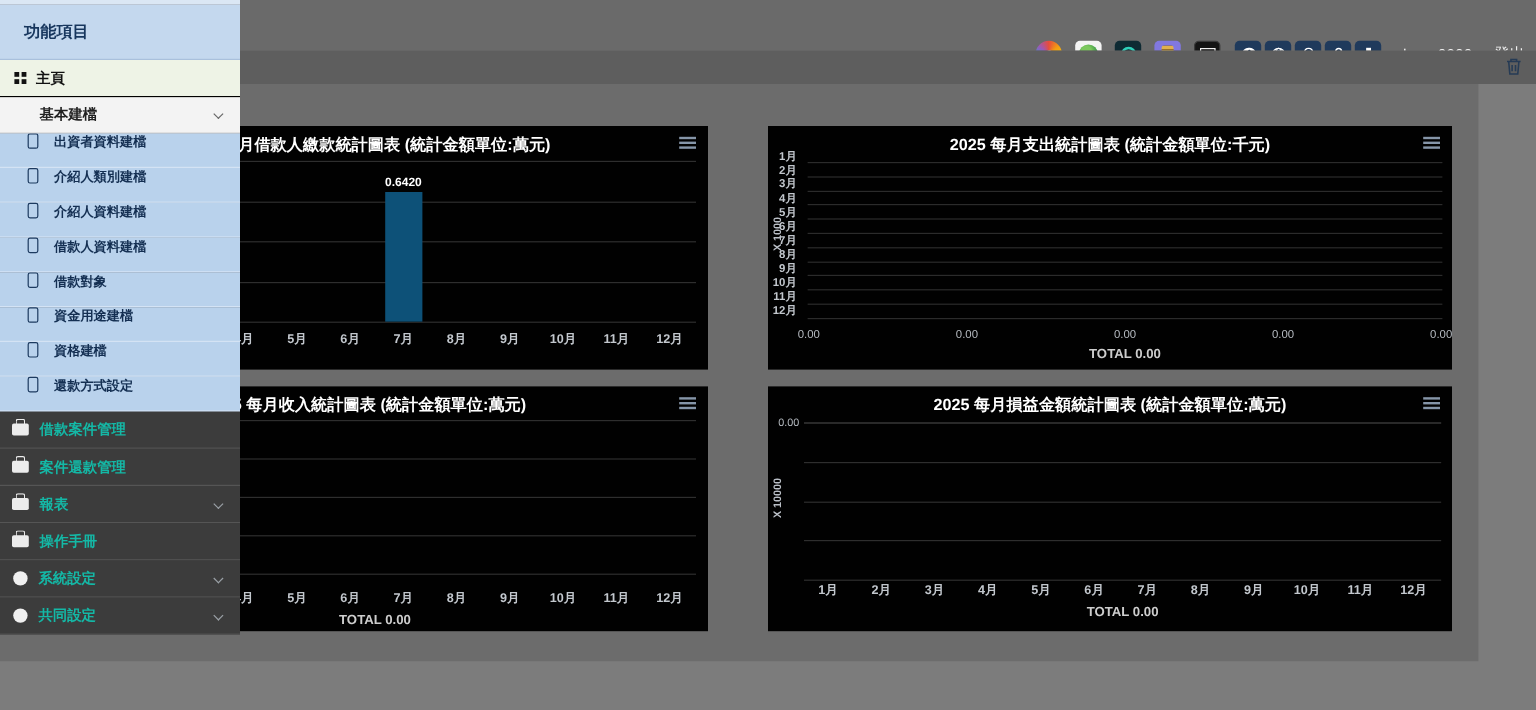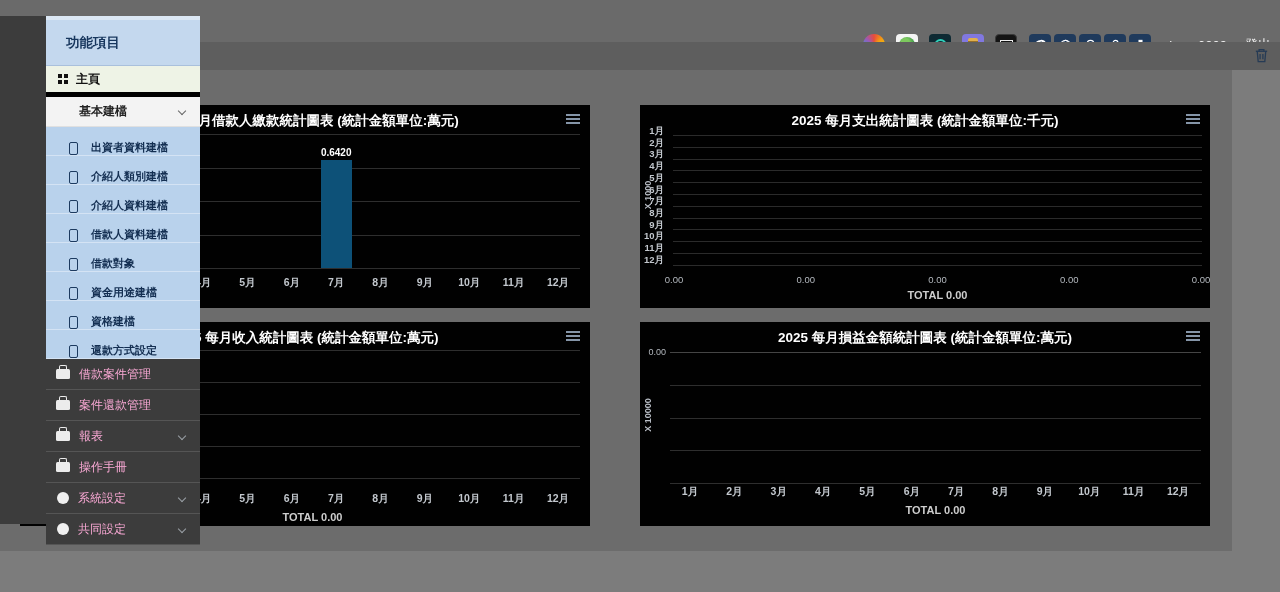--- a/index.html
+++ b/index.html
@@ -60,47 +60,47 @@
   .y-axis-label { position:absolute; left:-22px; width:60px; text-align:center; transform:rotate(-90deg);
                   font-size:9px; font-weight:bold; color:#b9bec6; }
   .total { position:absolute; text-align:center; font-weight:bold; font-size:11px; color:#cdcdcd; }
   #chart1 .total, #chart3 .total { left:25px; right:10px; }
   #chart2 .total { left:33px; right:8px; }
   #chart4 .total { left:30px; right:9px; }
   .bar { position:absolute; background:#0d5178; }
   .bar-value { position:absolute; transform:translateX(-50%); color:#ffffff; font-weight:bold; font-size:10px; }
 
   
-  .sidebar { position:absolute; left:0; top:16px; width:200px; height:508px; background:#3c3c3c; z-index:50;padding-left:46px; }
+  .sidebar { position:absolute; left:0; top:0; width:200px; height:508px; background:#3c3c3c; z-index:50; }
   .sb-topstrip { height:4px; background:#dbe7f4; }
   .sb-header { height:46px; background:#c4d8ee; border-bottom:1px solid #a9c0dc;
                display:flex; align-items:center; padding-left:20px;
                color:#17365d; font-weight:bold; font-size:13.5px; }
-  .sb-home { height:31px; background:#eef3e6; border-bottom:5px solid #000000;
+  .sb-home { height:31px; background:#eef3e6; border-bottom:1px solid #000000;
              display:flex; align-items:center; cursor:pointer; }
   .grip { width:4px; height:4px; margin-left:12px; background:#111;
           box-shadow:6px 0 #111, 0 6px #111, 6px 6px #111; margin-bottom:6px; flex:none; }
   .sb-home-label { margin-left:14px; font-weight:bold; font-size:12px; color:#111; }
   .sb-group { height:30px; background:#f3f3f3; border-bottom:1px solid #e0e0e0;
               display:flex; align-items:center; padding-left:33px; position:relative;
               font-weight:bold; font-size:12px; color:#222; cursor:pointer; }
   .chev { position:absolute; right:15px; top:11px; width:6px; height:6px;
           border-right:1.6px solid #666; border-bottom:1.6px solid #666; transform:rotate(45deg); }
   .sb-sub { height:29px; background:#b9d2ec; border-bottom:1px solid #d4e3f4;
-            display:flex; align-items:flex-end; cursor:pointer; }
+            display:flex; align-items:flex-start; cursor:pointer; }
   .doc-ic { width:9px; height:13px; margin-left:23px; border:1.5px solid #1c3a5f; border-radius:2px; flex:none; }
   .sb-sub-label { margin-left:13px; font-weight:bold; font-size:11px; color:#142f52; white-space:nowrap; }
   .sb-dark { height:31px; background:#3c3c3c; border-bottom:1px solid #555;
              display:flex; align-items:center; position:relative; cursor:pointer; }
   .icon-briefcase { position:relative; width:14px; height:10px; margin-left:10px;
                     background:#ececec; border-radius:1.5px; flex:none; }
   .icon-briefcase::before { content:""; position:absolute; top:-4px; left:3px; width:6px; height:4px;
                     border:1.5px solid #ececec; border-bottom:none; border-radius:2px 2px 0 0; }
   .icon-circle { width:12px; height:12px; margin-left:11px; background:#f0f0f0; border-radius:50%; flex:none; }
-  .sb-dark-label { margin-left:9px; font-weight:normal; font-size:12px; color:#f9a8d4; white-space:nowrap; }
+  .sb-dark-label { margin-left:9px; font-weight:bold; font-size:12px; color:#14b8a6; white-space:nowrap; }
   .chev-dark { border-color:#9aa0a6; top:12px; }
 </style>
 </head>
 <body>
 
 <div class="content-bg"></div>
 
 <div class="chart" id="chart1">
   <div class="chart-title">2025 每月借款人繳款統計圖表 (統計金額單位:萬元)</div>
   <div class="hamburger">

